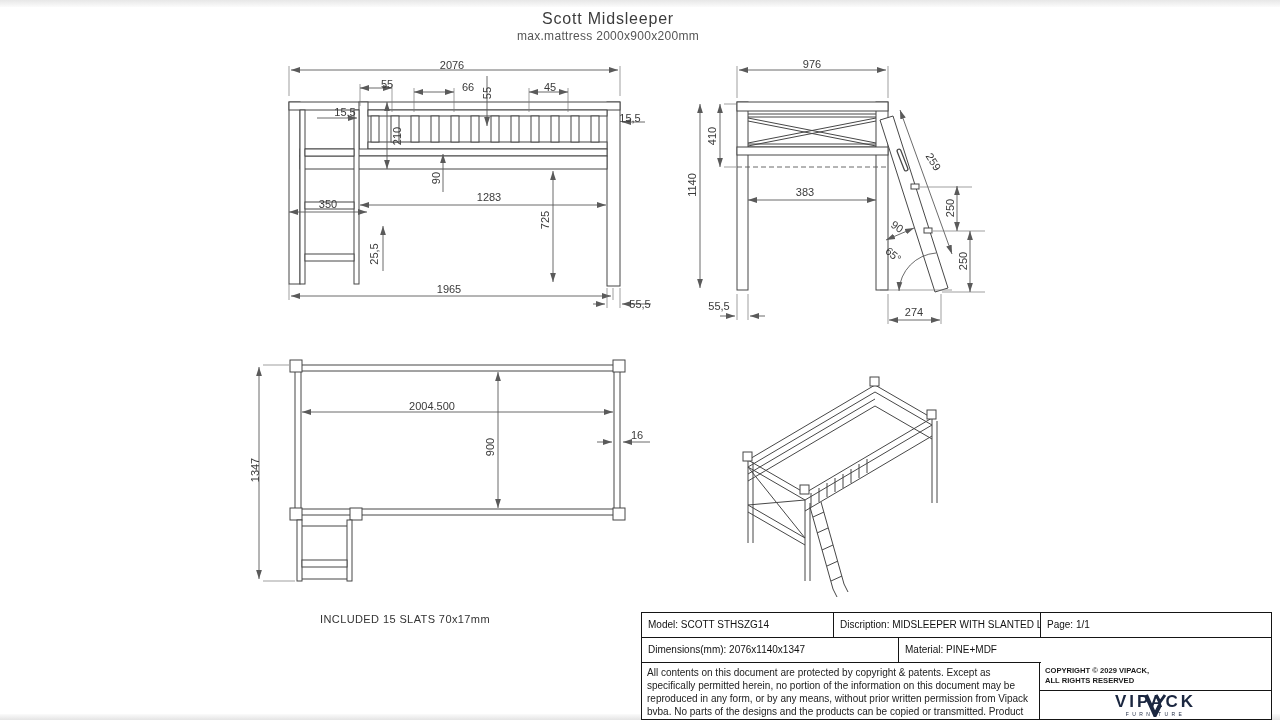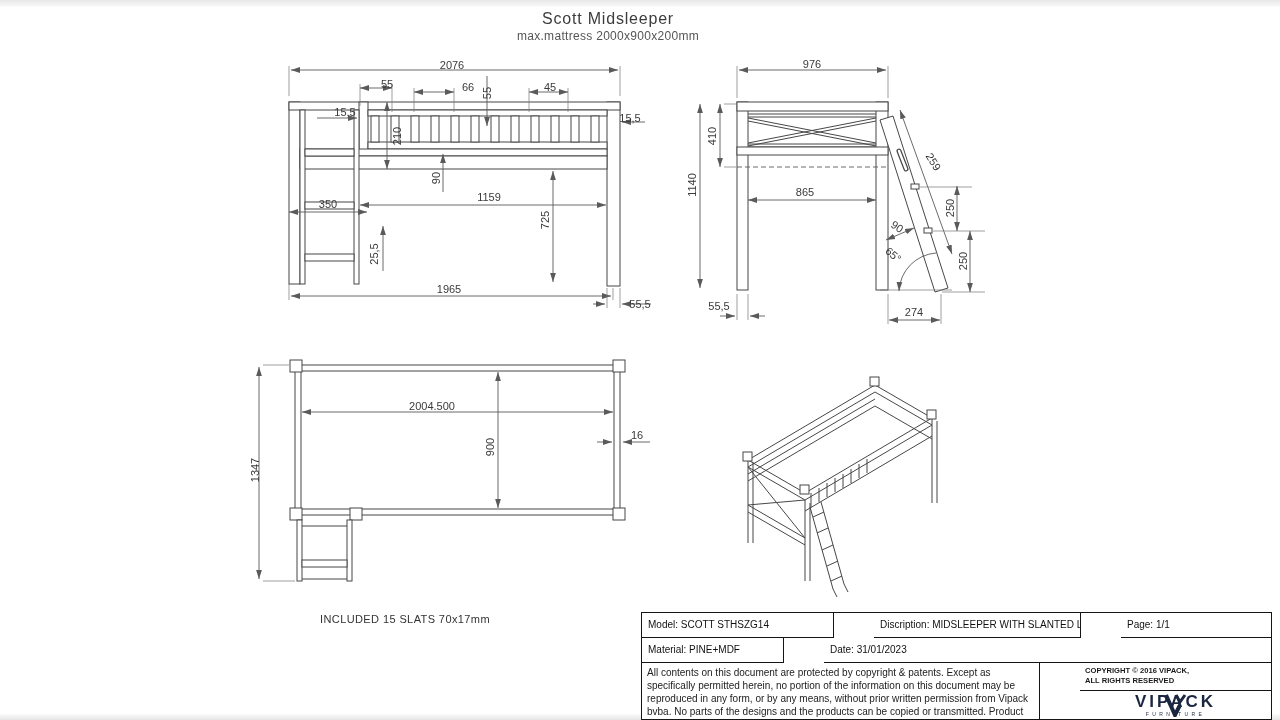--- a/index.html
+++ b/index.html
@@ -22,21 +22,21 @@
   .dim{position:absolute;font-size:11px;color:#3a3a3a;white-space:nowrap;
        transform:translate(-50%,-50%);line-height:1;}
   .dim.r90{transform:translate(-50%,-50%) rotate(-90deg);}
   .dim.r58{transform:translate(-50%,-50%) rotate(58deg);}
   .dim.r33{transform:translate(-50%,-50%) rotate(33deg);}
   .dim.r40{transform:translate(-50%,-50%) rotate(40deg);}
   .note{position:absolute;left:291px;top:613px;font-size:11px;color:#333;letter-spacing:.4px;margin-left:29px;}
   
   .tblock{position:absolute;left:641px;top:612px;width:631px;height:108px;
           border:1.6px solid #151515;box-sizing:border-box;background:#fff;color:#111;}
-  .trow{display:flex;box-sizing:border-box;gap:40px;}
+  .trow{display:flex;box-sizing:border-box;}
   .cell{box-sizing:border-box;border-right:1.6px solid #151515;border-bottom:1.6px solid #151515;
         font-size:10px;padding:6px 6px 0 6px;white-space:nowrap;overflow:hidden;}
   .cell:last-child{border-right:none;}
   .r1 .cell{height:25px;}
   .r2 .cell{height:25px;}
   .legal{width:398px;border-right:1.6px solid #151515;box-sizing:border-box;
          font-size:10px;line-height:1.3;padding:3px 5px;color:#222;}
   .rightcol{flex:1;display:flex;flex-direction:column;box-sizing:border-box;}
   .copy{border-bottom:1.6px solid #151515;font-size:7.6px;font-weight:bold;
         padding:3px 5px;line-height:1.35;color:#1a1a1a;}
@@ -254,33 +254,33 @@
 <div>
   <span class="dim" style="left:452px;top:65px">2076</span>
   <span class="dim" style="left:387px;top:84px">55</span>
   <span class="dim" style="left:468px;top:87px">66</span>
   <span class="dim r90" style="left:487px;top:93px">55</span>
   <span class="dim" style="left:550px;top:87px">45</span>
   <span class="dim" style="left:345px;top:112px">15,5</span>
   <span class="dim" style="left:630px;top:118px">15,5</span>
   <span class="dim r90" style="left:397px;top:136px">210</span>
   <span class="dim r90" style="left:436px;top:178px">90</span>
-  <span class="dim" style="left:489px;top:197px">1159</span>
+  <span class="dim" style="left:489px;top:197px">1283</span>
   <span class="dim r90" style="left:545px;top:220px">725</span>
   <span class="dim" style="left:328px;top:204px">350</span>
   <span class="dim r90" style="left:374px;top:254px">25,5</span>
   <span class="dim" style="left:449px;top:289px">1965</span>
   <span class="dim" style="left:640px;top:304px">55,5</span>
 </div>
 
 <div>
   <span class="dim" style="left:812px;top:64px">976</span>
   <span class="dim r90" style="left:712px;top:136px">410</span>
   <span class="dim r90" style="left:692px;top:185px">1140</span>
-  <span class="dim" style="left:805px;top:192px">865</span>
+  <span class="dim" style="left:805px;top:192px">383</span>
   <span class="dim r58" style="left:933px;top:162px">259</span>
   <span class="dim r33" style="left:897px;top:227px">90</span>
   <span class="dim r90" style="left:950px;top:208px">250</span>
   <span class="dim r90" style="left:963px;top:261px">250</span>
   <span class="dim r40" style="left:893px;top:255px">65°</span>
   <span class="dim" style="left:719px;top:306px">55,5</span>
   <span class="dim" style="left:914px;top:312px">274</span>
 </div>
 
 <div>
@@ -292,28 +292,28 @@
 
 <div class="note">INCLUDED 15 SLATS  70x17mm</div>
 
 <div class="tblock">
   <div class="trow r1">
     <div class="cell" style="width:192px">Model: SCOTT STHSZG14</div>
     <div class="cell" style="width:207px">Discription: MIDSLEEPER WITH SLANTED LADDER</div>
     <div class="cell" style="flex:1">Page: 1/1</div>
   </div>
   <div class="trow r2">
+    <div class="cell" style="width:257px">Dimensions(mm): 2076x1140x1347</div>
     <div class="cell" style="width:142px">Material: PINE+MDF</div>
-    <div class="cell" style="flex:1">Date: 31/01/2023</div>
   </div>
   <div class="trow" style="height:56px">
     <div class="legal">All contents on this document are protected by copyright &amp; patents. Except as specifically permitted herein, no portion of the information on this document may be reproduced in any form, or by any means, without prior written permission from Vipack bvba. No parts of the designs and the products can be copied or transmitted. Product and drawings under Patent and Copyright.</div>
     <div class="rightcol">
       <div class="copy">
-        <span>COPYRIGHT  © 2016 VIPACK,</span><br>
+        <span>COPYRIGHT  © 2029 VIPACK,</span><br>
         <span>ALL RIGHTS RESERVED</span>
       </div>
       <div class="logorow">
         <svg width="26" height="24" viewBox="0 0 26 24">
           <polyline points="3,2 12,22 17,12" fill="none" stroke="#1b2740" stroke-width="4"></polyline>
           <polyline points="13,2 17,9 22,2" fill="none" stroke="#1b2740" stroke-width="3"></polyline>
         </svg>
         <span class="brandtxt">
           <span class="brand">VIPACK</span>
           <span class="brandsub">FURNITURE</span>

